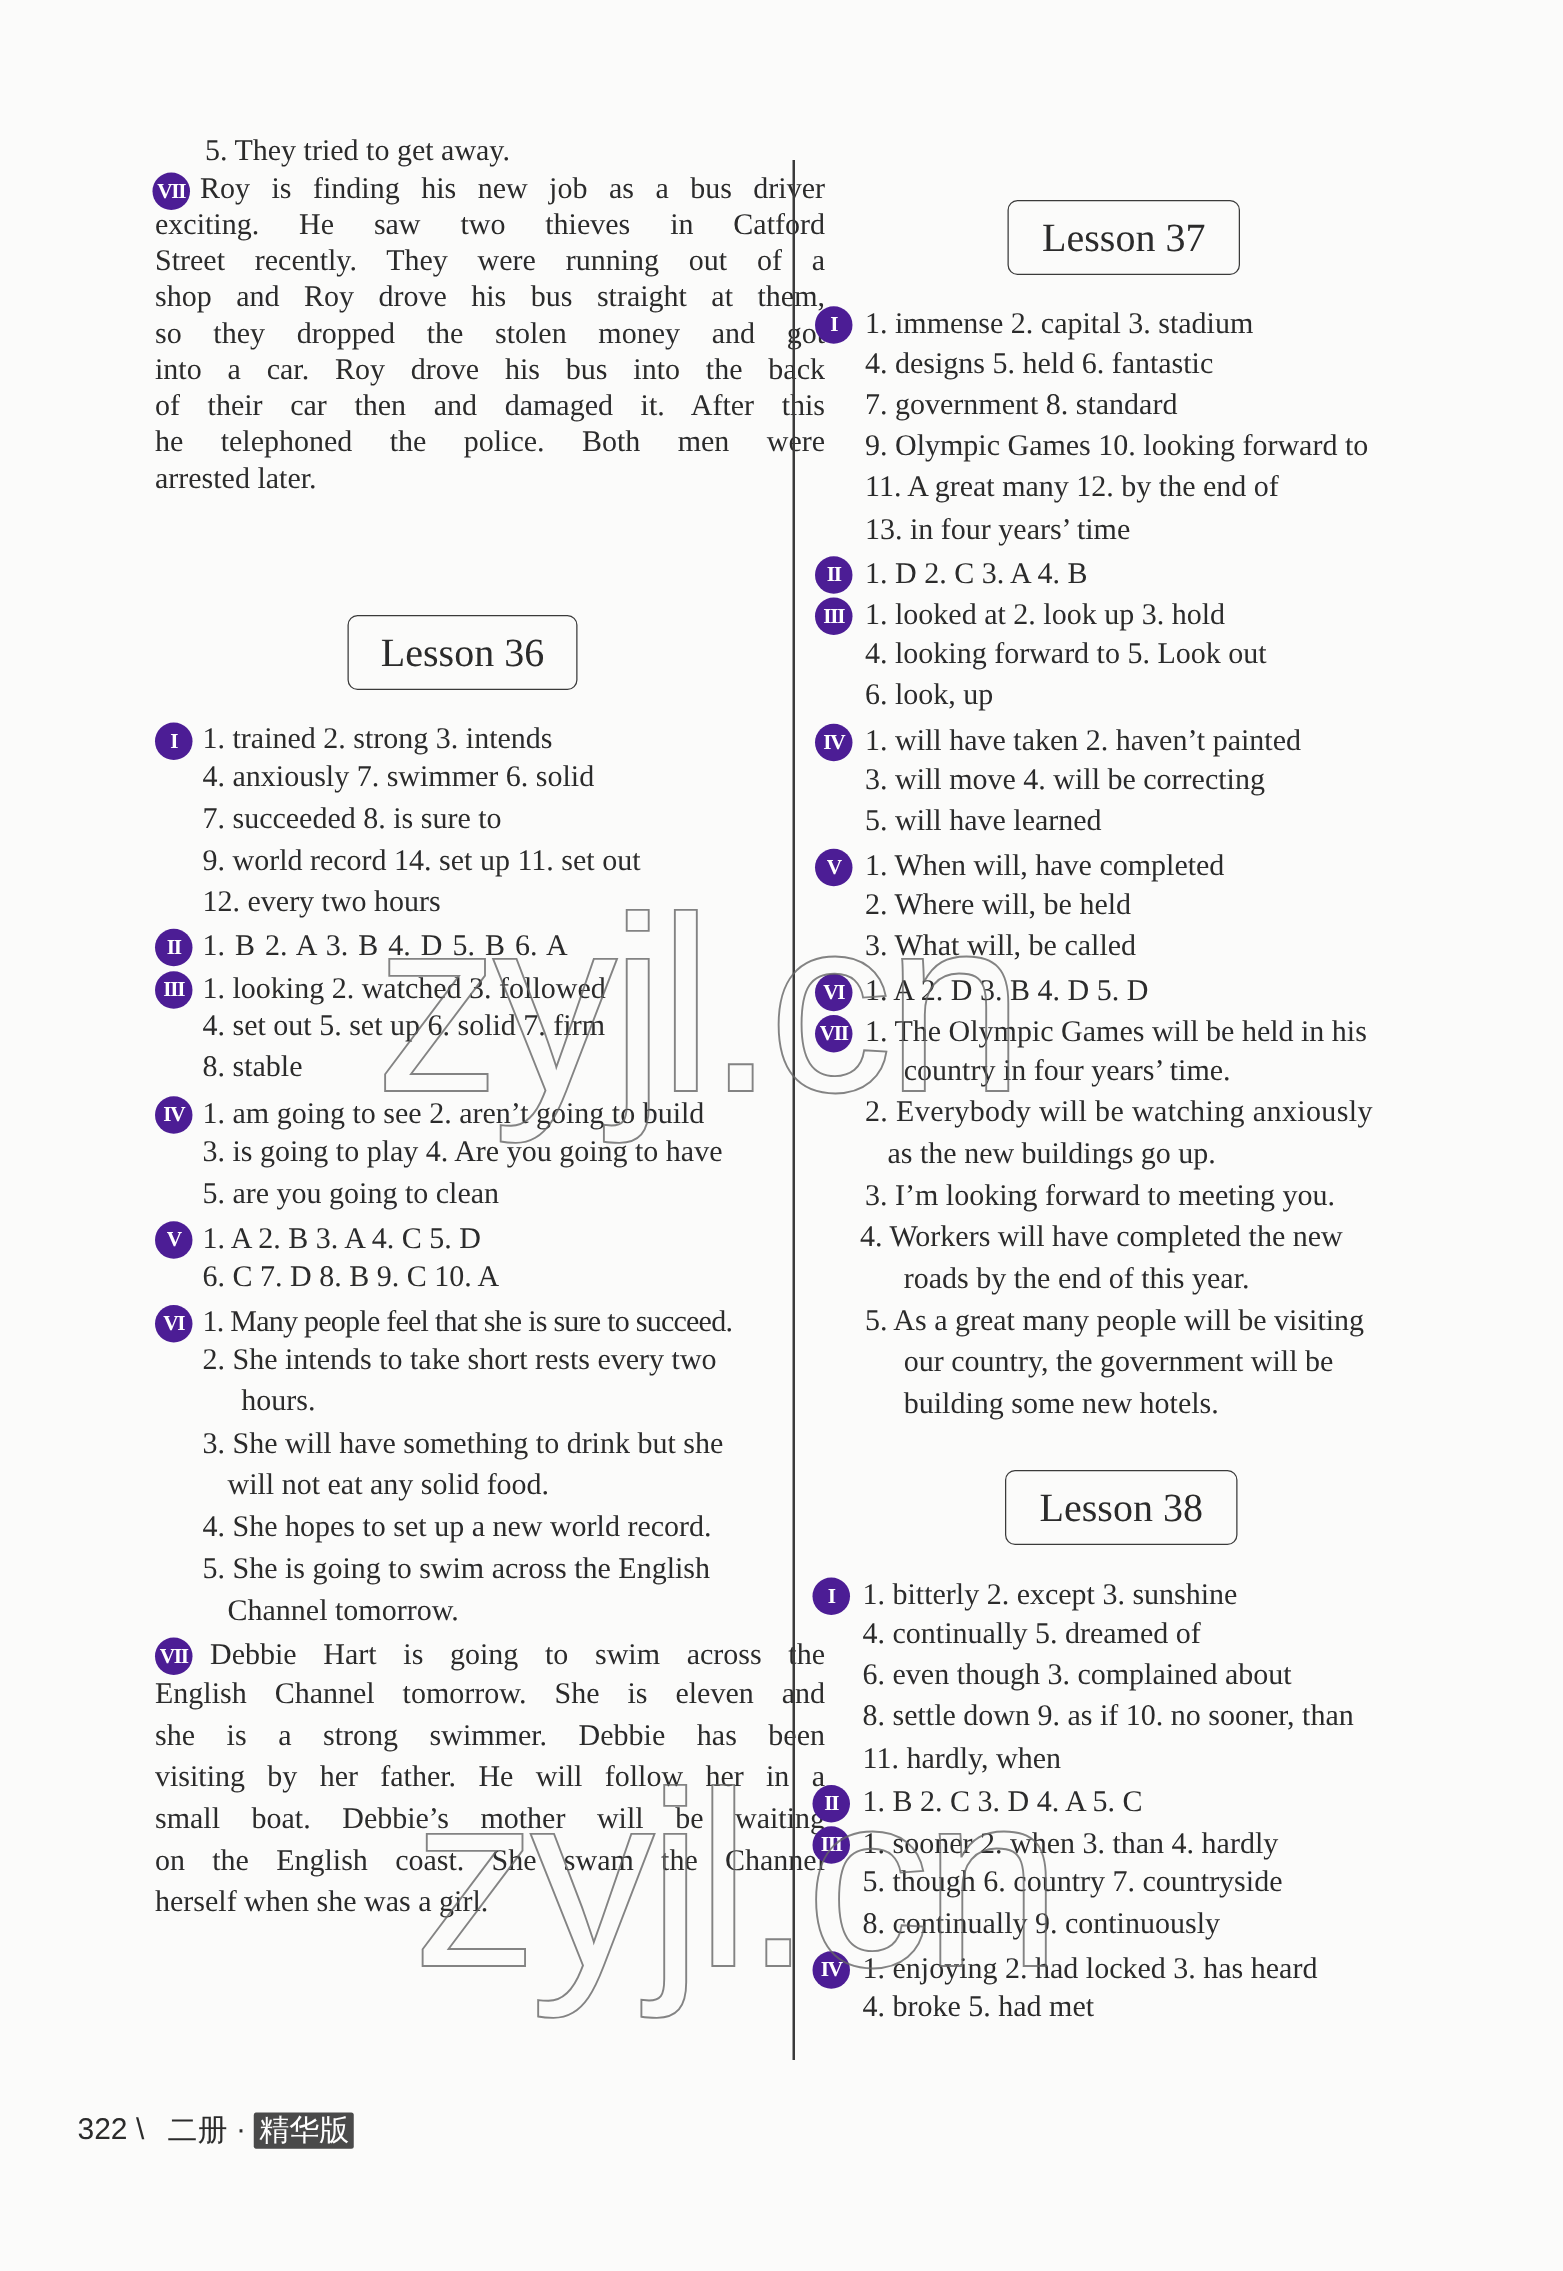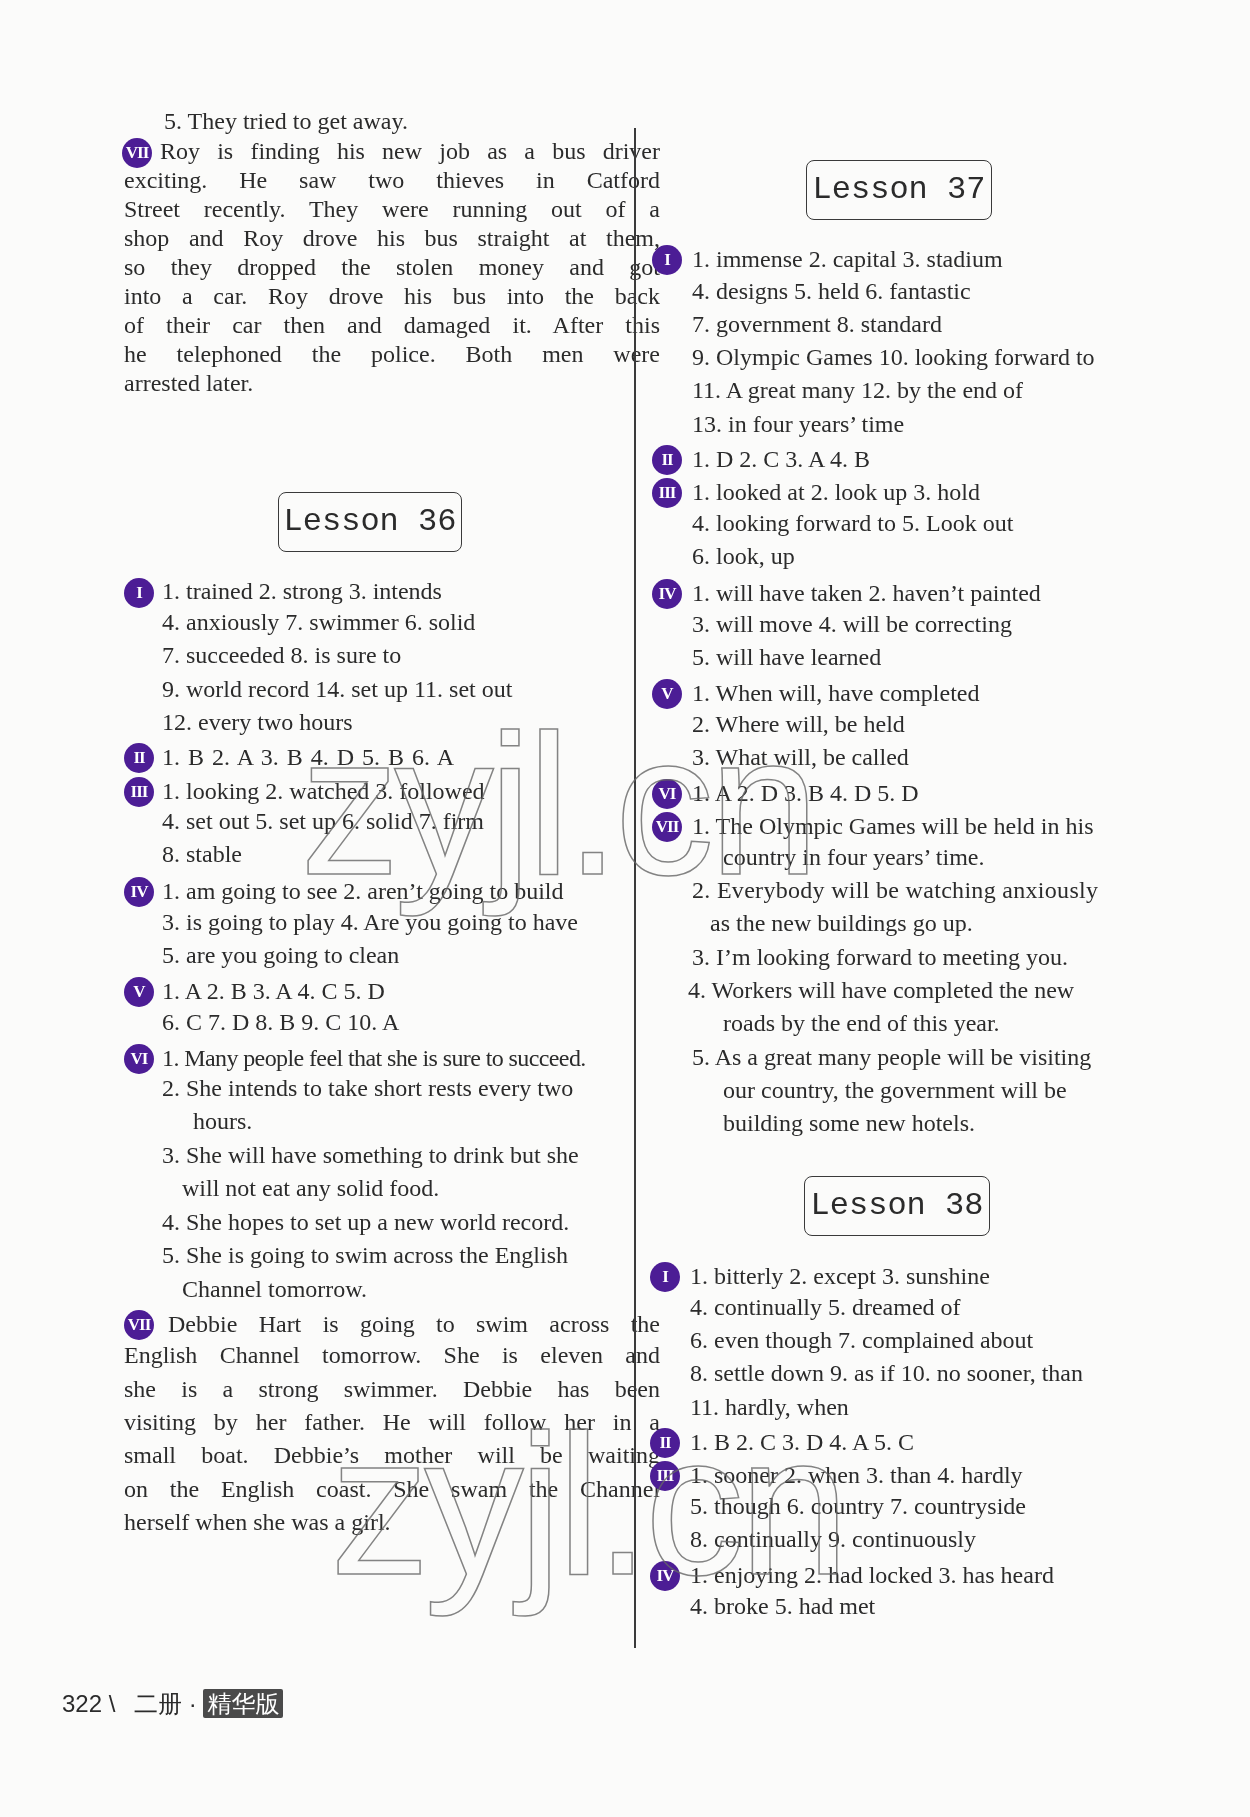--- a/index.html
+++ b/index.html
@@ -15,21 +15,21 @@
   .line { position: absolute; font-size: 24px; line-height: 30px; white-space: nowrap; }
   .justify { white-space: normal; text-align: justify; text-align-last: justify; }
   .badge {
     position: absolute; width: 30px; height: 30px; border-radius: 50%;
     background: #4c1d95; color: #fff; font-size: 17px; line-height: 30px;
     text-align: center; font-family: "Liberation Serif", serif; font-weight: bold;
     letter-spacing: -1px;
   }
   .lesson-box {
     position: absolute; border: 1.5px solid #3a3a3a; border-radius: 8px;
-    font-family: Liberation Mono, monospace; font-size: 32px;
+    font-family: Liberation Serif, serif; font-size: 32px;
     text-align: center; line-height: 58px; height: 58px; background: #fbfbfa;
   }
   .footer { position: absolute; left: 62px; top: 1688px; font-size: 24px; font-family: "Liberation Sans", sans-serif; }
   .footer span { vertical-align: middle; margin-top: 36px; }
   .footer .edition { background: #4a4a4a; color: #fff; padding: 1px 4px; border-radius: 2px; }
   .watermark { position: absolute; pointer-events: none; font-family: "Liberation Sans", sans-serif;
     color: transparent; -webkit-text-stroke: 1.5px #666; font-size: 200px; font-weight: normal; letter-spacing: -6px; opacity: 0.8; }
 </style>
 </head>
 <body>
@@ -138,21 +138,21 @@
   <div class="line" style="left:71px;top:1008px">roads by the end of this year.</div>
   <div class="line" style="left:40px;top:1042px">5. As a great many people will be visiting</div>
   <div class="line" style="left:71px;top:1075px">our country, the government will be</div>
   <div class="line" style="left:71px;top:1108px">building  some new hotels.</div>
 
   <div class="lesson-box" style="left:152px;top:1176px;width:184px">Lesson 38</div>
 
   <div class="badge" style="left:-2px;top:1262px">I</div>
   <div class="line" style="left:38px;top:1261px">1. bitterly    2. except    3. sunshine</div>
   <div class="line" style="left:38px;top:1292px">4. continually    5. dreamed of</div>
-  <div class="line" style="left:38px;top:1325px">6. even though    7. complained about</div>
+  <div class="line" style="left:38px;top:1325px">6. even though    3. complained about</div>
   <div class="line" style="left:38px;top:1358px">8. settle down    9. as if    10. no sooner, than</div>
   <div class="line" style="left:38px;top:1392px">11. hardly, when</div>
 
   <div class="badge" style="left:-2px;top:1428px">II</div>
   <div class="line" style="left:38px;top:1427px">1. B    2. C    3. D    4. A    5. C</div>
 
   <div class="badge" style="left:-2px;top:1461px">III</div>
   <div class="line" style="left:38px;top:1460px">1. sooner    2. when    3. than    4. hardly</div>
   <div class="line" style="left:38px;top:1491px">5. though    6. country    7. countryside</div>
   <div class="line" style="left:38px;top:1524px">8. continually    9. continuously</div>

